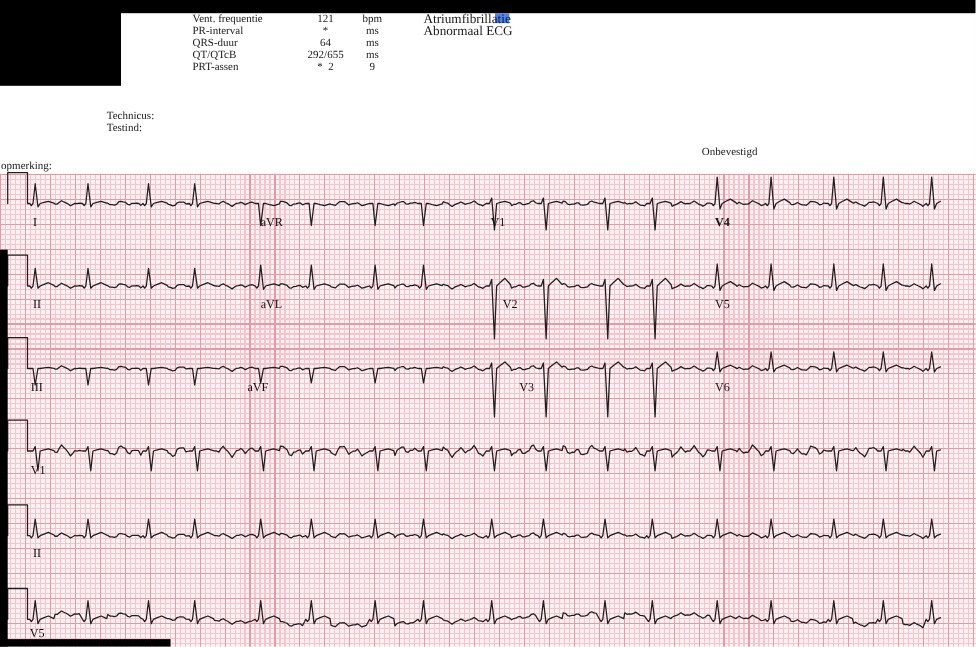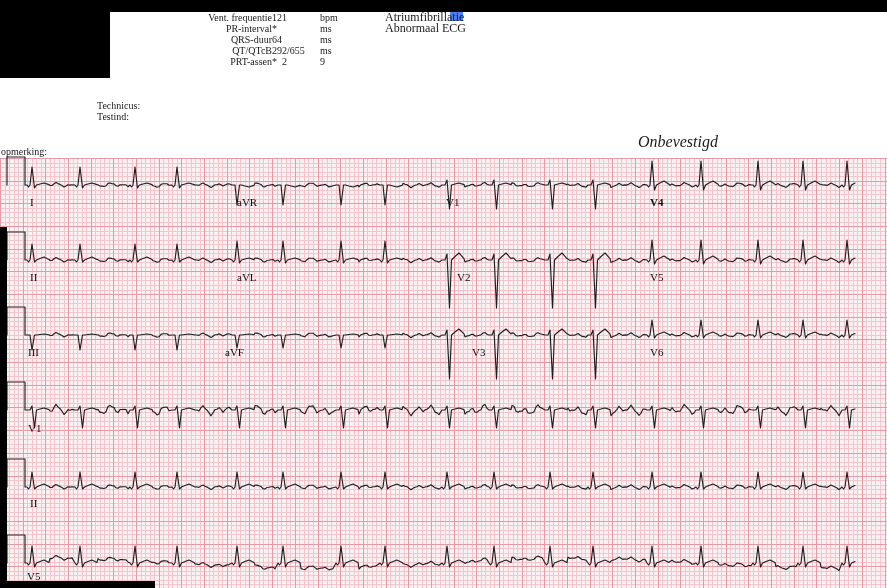--- a/index.html
+++ b/index.html
@@ -34,30 +34,30 @@
   
   .blk{position:absolute;background:var(--frame);z-index:4;}
   #blk-top{left:0;top:0;width:887px;height:12px;}
   #blk-topleft{left:0;top:0;width:110px;height:78px;}
   #blk-left{left:0;top:227px;width:7px;height:361px;}
   #blk-bottomleft{left:0;top:581px;width:155px;height:7px;}
 
   
   #measurements{position:absolute;left:175px;top:12px;width:182px;z-index:5;}
   .m-row{display:flex;font-size:10px;line-height:11px;}
-  .m-label{flex:0 0 97px;text-align:right;}
-  .m-val{flex:0 0 48px;text-align:left;white-space:pre;}
-  .m-unit{flex:0 0 37px;text-align:left;}
+  .m-label{flex:0 0 97px;}
+  .m-val{flex:0 0 48px;text-align:center;white-space:pre;}
+  .m-unit{flex:0 0 37px;text-align:center;}
 
   #interpretation{position:absolute;left:385px;top:12px;z-index:6;font-size:12px;line-height:11px;}
   #sel-highlight{position:absolute;left:450px;top:12px;width:13px;height:9px;
                  background:var(--highlight);opacity:.85;z-index:5;}
 
   #tech-block{position:absolute;left:97px;top:100px;font-size:10px;line-height:11px;z-index:5;}
-  #status-label{position:absolute;left:638px;top:133px;font-size:16px;z-index:5;font-style:italic;}
+  #status-label{position:absolute;left:638px;top:133px;font-size:10px;z-index:5;}
   #comment-label{position:absolute;left:1px;top:146px;font-size:10px;z-index:5;text-align:right;}
 </style>
 </head>
 <body>
 
 <div id="stage">
 
   <div id="grid"></div>
   <svg id="ecg-traces" width="887" height="588" viewBox="0 0 887 588" xmlns="http://www.w3.org/2000/svg">
       <path d="M 7 185 L 7 157 L 25 157 L 25 185 L 27.0 185.0 L 28.5 187.0 L 30.0 185.0 L 32.0 167.0 L 34.5 188.0 L 36.5 185.0 L 40.0 184.0 L 44.0 183.0 L 49.0 184.6 L 50.0 185.5 L 52.0 185.5 L 54.0 183.8 L 56.0 182.5 L 58.0 183.6 L 60.0 184.4 L 62.0 185.5 L 64.0 187.1 L 66.0 186.0 L 68.0 184.8 L 70.0 185.1 L 72.0 184.7 L 75.0 185.0 L 76.5 187.0 L 78.0 185.0 L 80.0 167.0 L 82.5 188.0 L 84.5 185.0 L 88.0 184.0 L 92.0 183.0 L 97.0 184.6 L 98.0 184.7 L 100.0 186.1 L 102.0 186.1 L 104.0 186.5 L 106.0 185.8 L 108.0 183.4 L 110.0 183.0 L 112.0 183.6 L 114.0 183.9 L 116.0 185.7 L 118.0 186.2 L 120.0 184.8 L 122.0 184.8 L 124.0 184.7 L 126.0 184.8 L 128.0 186.7 L 130.0 185.0 L 131.5 187.0 L 133.0 185.0 L 135.0 167.0 L 137.5 188.0 L 139.5 185.0 L 143.0 184.0 L 147.0 183.0 L 152.0 184.6 L 153.0 185.8 L 155.0 186.2 L 157.0 187.2 L 159.0 186.8 L 161.0 184.4 L 163.0 183.8 L 165.0 183.7 L 167.0 183.7 L 169.0 185.3 L 172.0 185.0 L 173.5 187.0 L 175.0 185.0 L 177.0 167.0 L 179.5 188.0 L 181.5 185.0 L 185.0 184.0 L 189.0 183.0 L 194.0 184.6 L 195.0 184.9 L 197.0 185.0 L 199.0 185.4 L 201.0 183.9 L 203.0 183.0 L 205.0 184.3 L 207.0 185.1 L 209.0 186.3 L 211.0 187.6 L 213.0 186.2 L 215.0 184.8 L 217.0 184.7 L 219.0 183.9 L 221.0 184.7 L 223.0 186.0 L 225.0 185.0 L 227.0 184.1 L 229.0 183.8 L 232.0 185.0 L 233.5 185.0 L 235.0 185.0 L 237.0 205.0 L 239.5 185.0 L 241.5 185.0 L 245.0 186.0 L 249.0 187.0 L 254.0 185.4 L 255.0 183.0 L 257.0 183.1 L 259.0 183.8 L 261.0 184.5 L 263.0 186.6 L 265.0 186.9 L 267.0 185.5 L 269.0 185.3 L 271.0 184.7 L 273.0 184.5 L 275.0 186.2 L 278.0 185.0 L 279.5 185.0 L 281.0 185.0 L 283.0 205.0 L 285.5 185.0 L 287.5 185.0 L 291.0 186.0 L 295.0 187.0 L 300.0 185.4 L 301.0 185.7 L 303.0 186.2 L 305.0 186.7 L 307.0 184.7 L 309.0 183.2 L 311.0 183.3 L 313.0 183.2 L 315.0 184.6 L 317.0 186.3 L 319.0 185.6 L 321.0 185.1 L 323.0 185.0 L 325.0 184.3 L 327.0 185.5 L 329.0 187.0 L 331.0 186.4 L 333.0 185.8 L 336.0 185.0 L 337.5 185.0 L 339.0 185.0 L 341.0 205.0 L 343.5 185.0 L 345.5 185.0 L 349.0 186.0 L 353.0 187.0 L 358.0 185.4 L 359.0 186.8 L 361.0 184.7 L 363.0 184.1 L 365.0 183.4 L 367.0 183.4 L 369.0 185.3 L 371.0 185.5 L 373.0 184.7 L 375.0 184.7 L 377.0 183.9 L 380.0 185.0 L 381.5 185.0 L 383.0 185.0 L 385.0 205.0 L 387.5 185.0 L 389.5 185.0 L 393.0 186.0 L 397.0 187.0 L 402.0 185.4 L 403.0 183.4 L 405.0 184.2 L 407.0 184.6 L 409.0 186.3 L 411.0 187.7 L 413.0 186.3 L 415.0 185.3 L 417.0 184.7 L 419.0 183.6 L 421.0 184.6 L 423.0 185.8 L 425.0 185.0 L 427.0 184.6 L 429.0 183.9 L 431.0 182.7 L 433.0 184.2 L 435.0 185.9 L 437.0 186.3 L 439.0 187.1 L 442.0 185.0 L 443.5 185.0 L 445.0 185.0 L 447.0 180.0 L 449.5 209.0 L 451.5 185.0 L 455.0 184.0 L 459.0 183.0 L 464.0 184.6 L 465.0 186.9 L 467.0 185.9 L 469.0 185.7 L 471.0 184.5 L 473.0 184.3 L 475.0 186.0 L 477.0 186.0 L 479.0 185.3 L 481.0 184.9 L 483.0 183.0 L 485.0 182.5 L 487.0 184.3 L 489.0 185.0 L 490.5 185.0 L 492.0 185.0 L 494.0 180.0 L 496.5 209.0 L 498.5 185.0 L 502.0 184.0 L 506.0 183.0 L 511.0 184.6 L 512.0 182.9 L 514.0 183.3 L 516.0 185.6 L 518.0 186.0 L 520.0 185.5 L 522.0 185.6 L 524.0 184.5 L 526.0 184.5 L 528.0 186.3 L 530.0 186.5 L 532.0 186.2 L 534.0 185.9 L 536.0 183.6 L 538.0 182.7 L 540.0 183.8 L 542.0 184.2 L 545.0 185.0 L 546.5 185.0 L 548.0 185.0 L 550.0 180.0 L 552.5 209.0 L 554.5 185.0 L 558.0 184.0 L 562.0 183.0 L 567.0 184.6 L 568.0 184.1 L 570.0 185.5 L 572.0 185.0 L 574.0 185.2 L 576.0 184.6 L 578.0 183.5 L 580.0 185.0 L 582.0 186.4 L 584.0 186.6 L 586.0 187.2 L 588.0 185.0 L 589.5 185.0 L 591.0 185.0 L 593.0 180.0 L 595.5 209.0 L 597.5 185.0 L 601.0 184.0 L 605.0 183.0 L 610.0 184.6 L 611.0 187.5 L 613.0 186.5 L 615.0 185.8 L 617.0 184.7 L 619.0 183.3 L 621.0 184.4 L 623.0 185.4 L 625.0 184.9 L 627.0 185.1 L 629.0 184.1 L 631.0 182.8 L 633.0 184.1 L 635.0 185.5 L 637.0 186.2 L 639.0 187.4 L 641.0 186.4 L 643.0 184.6 L 645.0 184.6 L 647.0 185.0 L 648.5 187.0 L 650.0 185.0 L 652.0 161.0 L 654.5 190.0 L 656.5 185.0 L 660.0 183.0 L 664.0 181.0 L 669.0 184.2 L 670.0 185.3 L 672.0 183.9 L 674.0 185.0 L 676.0 185.9 L 678.0 185.5 L 680.0 185.6 L 682.0 184.2 L 684.0 182.5 L 686.0 183.4 L 688.0 184.3 L 690.0 185.3 L 692.0 186.9 L 694.0 186.3 L 696.0 185.0 L 697.5 187.0 L 699.0 185.0 L 701.0 161.0 L 703.5 190.0 L 705.5 185.0 L 709.0 183.0 L 713.0 181.0 L 718.0 184.2 L 719.0 185.7 L 721.0 186.1 L 723.0 185.3 L 725.0 184.1 L 727.0 185.3 L 729.0 186.2 L 731.0 186.2 L 733.0 186.6 L 735.0 185.0 L 737.0 183.0 L 739.0 183.3 L 741.0 183.6 L 743.0 184.4 L 745.0 186.2 L 747.0 185.7 L 749.0 184.6 L 751.0 184.9 L 753.0 185.0 L 754.5 187.0 L 756.0 185.0 L 758.0 161.0 L 760.5 190.0 L 762.5 185.0 L 766.0 183.0 L 770.0 181.0 L 775.0 184.2 L 776.0 184.7 L 778.0 183.6 L 780.0 184.9 L 782.0 185.9 L 784.0 186.5 L 786.0 187.4 L 788.0 186.0 L 790.0 184.0 L 792.0 183.9 L 794.0 183.5 L 796.0 184.1 L 798.0 185.0 L 799.5 187.0 L 801.0 185.0 L 803.0 161.0 L 805.5 190.0 L 807.5 185.0 L 811.0 183.0 L 815.0 181.0 L 820.0 184.2 L 821.0 184.3 L 823.0 185.0 L 825.0 184.9 L 827.0 185.5 L 829.0 184.3 L 831.0 183.0 L 833.0 184.1 L 835.0 185.0 L 837.0 186.0 L 839.0 187.6 L 842.0 185.0 L 843.5 187.0 L 845.0 185.0 L 847.0 161.0 L 849.5 190.0 L 851.5 185.0 L 855.0 183.0"></path>

